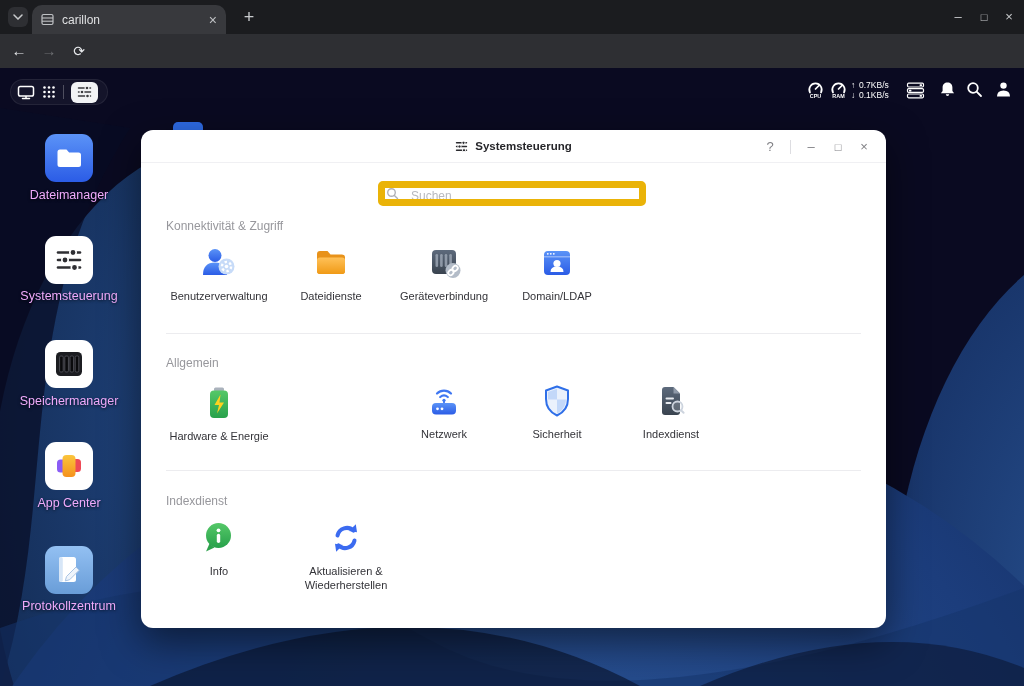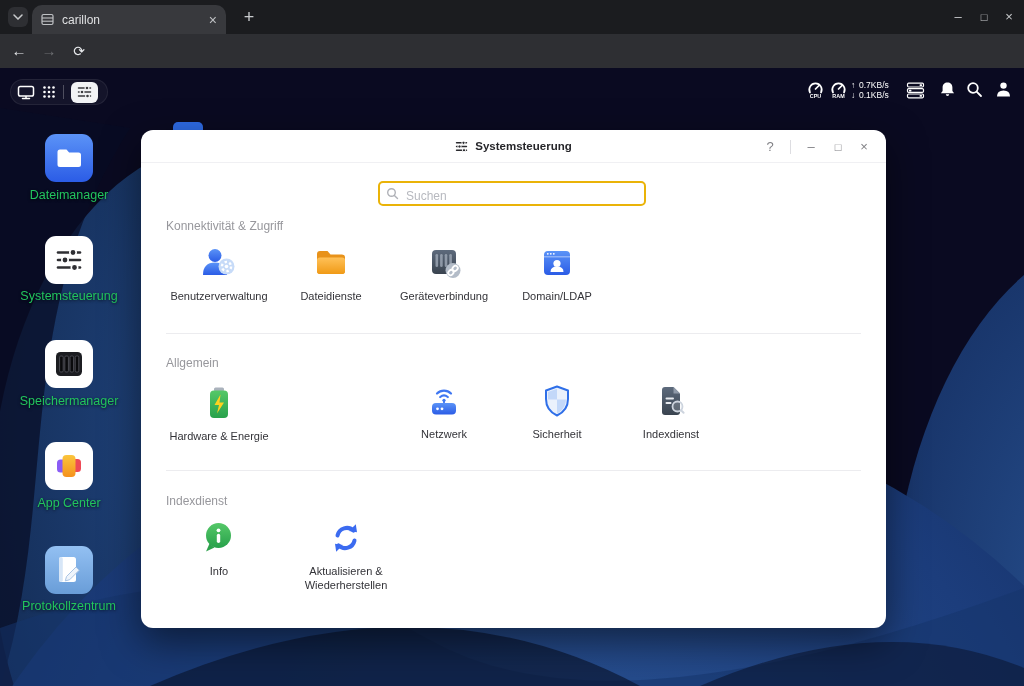--- a/index.html
+++ b/index.html
@@ -39,37 +39,37 @@
   .dpill { position:absolute; left:10px; top:11px; width:98px; height:26px; border-radius:13px;
     background:rgba(28,28,48,.62); border:1px solid rgba(255,255,255,.07);
     display:flex; align-items:center; padding:0 6px; gap:7px; }
   .dpill-sep { width:1px; height:14px; background:rgba(255,255,255,.25); }
   .dpill-active { width:27px; height:21px; border-radius:6px; background:#f2f3f5;
     display:flex; align-items:center; justify-content:center; }
   .speeds { position:absolute; left:851px; top:12px; color:#fff; font-size:8.5px; line-height:10px; white-space:nowrap; }
   .speeds .arr { display:inline-block; width:8px; }
 
   .dock-icon { position:absolute; left:45px; width:48px; height:48px; }
-  .dock-label { position:absolute; left:-1px; width:140px; text-align:center; color:#22c55e;
+  .dock-label { position:absolute; left:-1px; width:140px; text-align:center; color:#f0abfc;
     font-size:12.5px; text-shadow:0 1px 3px rgba(0,0,0,.7); }
 
   .hidden-icon { position:absolute; left:173px; top:54px; width:30px; height:16px; border-radius:5px;
     background:#2e6be5; }
 
   
   .window { position:absolute; left:141px; top:62px; width:745px; height:498px; background:#fff;
     border-radius:12px; box-shadow:0 14px 38px rgba(0,0,0,.5); }
   .titlebar { position:absolute; left:0; top:0; width:100%; height:33px; border-bottom:1px solid #f0f0f3;
     display:flex; align-items:center; justify-content:center; gap:7px; border-radius:12px 12px 0 0; }
   .wtitle { font-size:11.5px; font-weight:bold; color:#26262a; }
   .wctrl { position:absolute; top:9px; width:18px; height:16px; text-align:center; color:#808085;
     font-size:13px; line-height:16px; }
   .wctrl-sep { position:absolute; left:649px; top:10px; width:1px; height:14px; background:#dddde1; }
 
-  .psearch { position:absolute; left:237px; top:51px; width:268px; height:25px; border:2px solid #eab308;
+  .psearch { position:absolute; left:237px; top:51px; width:268px; height:25px; border:7px solid #eab308;
     border-radius:5px; padding:4px 8px 0 26px; font-size:12px; color:#333; outline:none;
     font-family:"Liberation Sans", sans-serif; background:#fff; }
   .psearch::placeholder { color:#b7b9bf; }
   .psearch-ico { position:absolute; left:245px; top:57px; }
 
   .sect-label { position:absolute; left:25px; font-size:12px; color:#97979c; }
   .sep-line { position:absolute; left:25px; width:695px; height:1px; background:#ececef; }
   .citem { position:absolute; width:118px; text-align:center; cursor:default; }
   .citem svg { display:block; margin:0 auto; }
   .clabel { margin-top:6px; font-size:11px; color:#333338; line-height:14px; }

